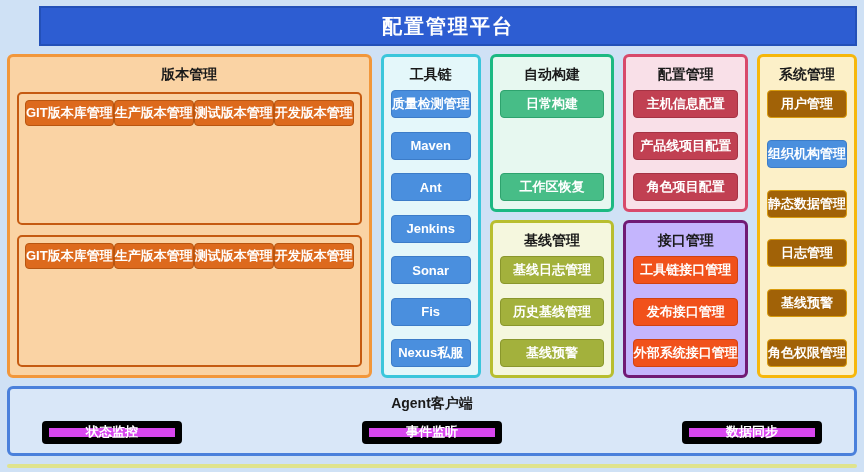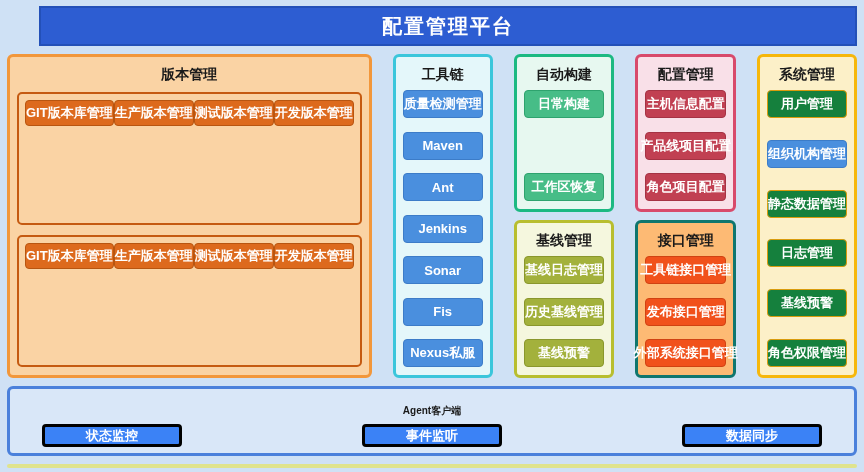--- a/index.html
+++ b/index.html
@@ -17,21 +17,21 @@
   
   .banner {
     height: 40px; flex: 0 0 40px;
     background: #2d5dd2;
     border: 2px solid #2350b8;
     display: flex; align-items: center; justify-content: center; margin-left: 32px;
   }
   .banner h1 { color: #ffffff; font-size: 20px; font-weight: bold; letter-spacing: 2px; }
 
   
-  .grid { flex: 1 1 auto; display: flex; gap: 21px; min-height: 0; }
+  .grid { flex: 1 1 auto; display: flex; gap: 9px; min-height: 0; }
   .col { flex: 1 1 0; display: flex; flex-direction: column; gap: 8px; min-width: 0; }
   .panel {
     border-radius: 6px;
     padding: 6px 7px 8px 7px;
     display: flex; flex-direction: column;
     min-height: 0;
   }
   .panel-title {
     text-align: center; font-size: 14px; font-weight: bold;
     color: #1a1a1a; padding: 3px 0 6px 0; flex: 0 0 auto;
@@ -62,42 +62,42 @@
 
   
   .panel-autobuild { background: #e7f8f0; border: 3px solid #1cb982; flex: 1 1 0; }
   .item-green { background: #47bd87; border: 1px solid #2ea36e; }
   .panel-baseline { background: #f5f7de; border: 3px solid #b8be2f; flex: 1 1 0; }
   .item-olive { background: #a3b13c; border: 1px solid #8a972c; }
 
   
   .panel-config { background: #f9e0e8; border: 3px solid #d84a6b; flex: 1 1 0; }
   .item-crimson { background: #c14052; border: 1px solid #a53344; }
-  .panel-interface { background: #fdba74; border: 3px solid #0f766e; flex: 1 1 0; }
+  .panel-interface { background: #c4b5fd; border: 3px solid #701a75; flex: 1 1 0; }
   .item-orangered { background: #f1511b; border: 1px solid #d04212; }
 
   
   .panel-system { background: #fcf0c8; border: 3px solid #f6b70b; }
-  .item-gold { background: #15803d; border: 1px solid #d99c0d; }
+  .item-gold { background: #a16207; border: 1px solid #d99c0d; }
 
   
   .panel-agent {
     flex: 0 0 70px;
     background: #d9e7f8; border: 3px solid #4a80db;
     border-radius: 6px;
     padding: 5px 10px 8px 10px;
   }
-  .panel-agent .panel-title { padding: 1px 0 6px 0; font-size: 10px; margin-top: 9px; }
+  .panel-agent .panel-title { padding: 1px 0 6px 0; font-size: 14px; }
   .agent-row {
     flex: 1 1 auto;
     display: flex; align-items: center; justify-content: space-between;
     padding: 0 22px;
   }
   .agent-btn {
-    background: #3b82f6; border: 3px solid #000000;
+    background: #d946ef; border: 7px solid #000000;
     width: 140px; height: 23px; flex: 0 0 auto;
   }
 
   
   .bottom-strip {
     flex: 0 0 4px; height: 4px;
     background: #dfe38d;
     border-radius: 2px;
   }
 </style>

